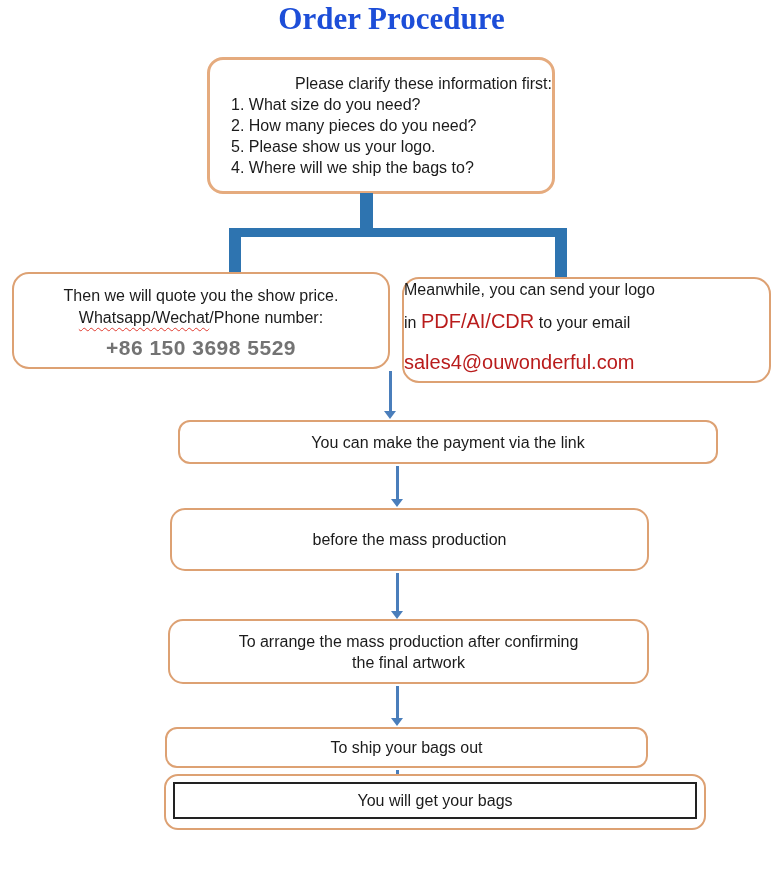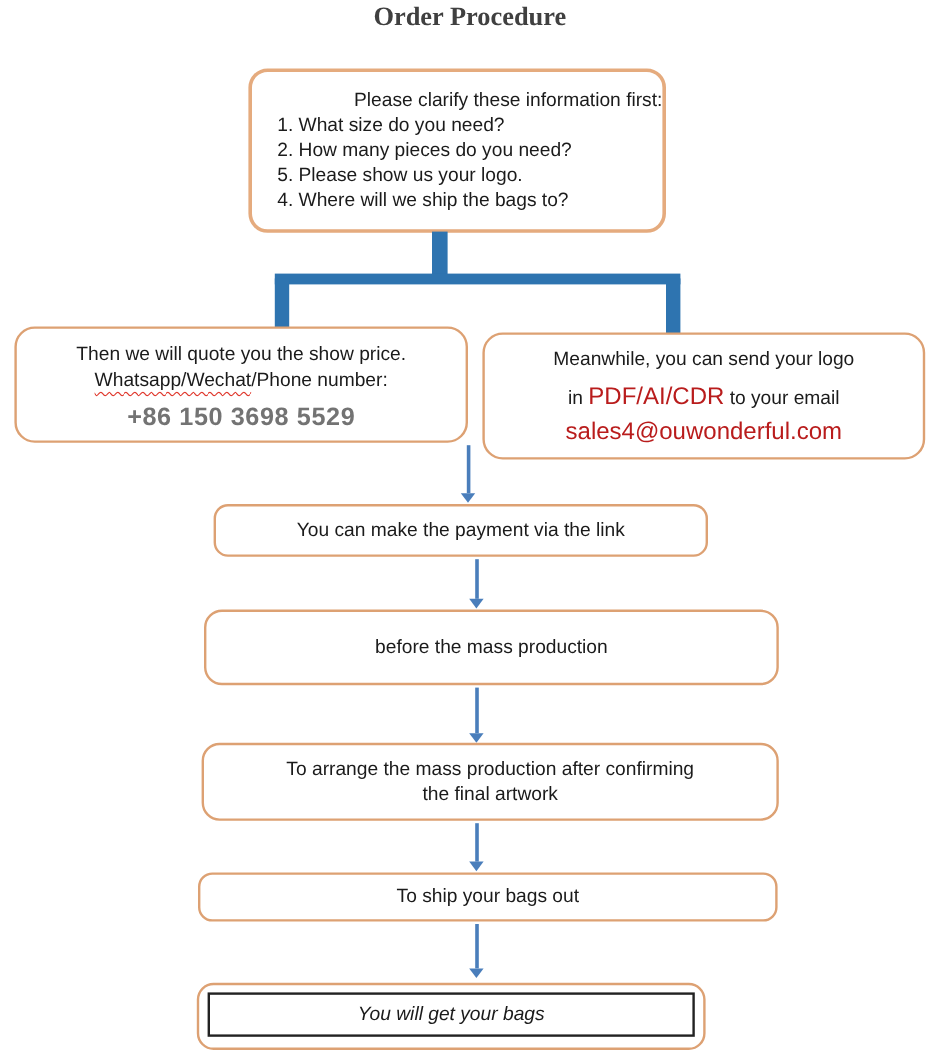--- a/index.html
+++ b/index.html
@@ -3,21 +3,21 @@
 <meta charset="utf-8">
 <style>
   html,body { margin:0; padding:0; background:#ffffff; }
   #canvas {
     position:relative; width:783px; height:878px; background:#ffffff;
     font-family:"Liberation Sans", sans-serif; color:#1b1b1b; overflow:hidden;
   }
   .title {
     position:absolute; top:1px; left:0; width:100%; margin:0;
     text-align:center; font-family:"Liberation Serif", serif;
-    font-size:22px; font-weight:700; color:#404040;
+    font-size:31px; font-weight:700; color:#1d4ed8;
   }
   .box {
     position:absolute; background:#fff; box-sizing:border-box;
     border:2px solid #dda173; border-radius:13px; color:#1b1b1b;
   }
   
   .box1 { left:207px; top:57px; width:348px; height:137px;
           border:3px solid #e5ab7e; border-radius:16px; font-size:16px; padding-top:13px; }
   .b1-heading { text-align:right; line-height:21px; }
   .b1-item   { padding-left:21px; line-height:21px; }
@@ -28,33 +28,33 @@
   .c-left  { left:229px; top:232px; width:12px; height:41px; }
   .c-right { left:555px; top:232px; width:12px; height:46px; }
   
   .box2a { left:12px;  top:272px; width:378px; height:97px;  border-radius:17px; text-align:center; font-size:16px; padding-top:11px; }
   .box2a .line { line-height:22px; }
   .phone { color:#737373; font-weight:700; font-size:21px; margin-top:7px; letter-spacing:0.5px; }
   .wavy {
     text-decoration-line: underline; text-decoration-style: wavy;
     text-decoration-color:#e03a2f; text-decoration-thickness:1px; text-underline-offset:4px;
   }
-  .box2b { left:402px; top:277px; width:369px; height:106px; border-radius:17px; text-align:center; font-size:16px; padding-top:10px; }
+  .box2b { left:402px; top:277px; width:369px; height:106px; border-radius:17px; text-align:left; font-size:16px; }
   .box2b .line { line-height:22px; }
   .redbold { color:#b91c1c; font-weight:400; font-size:20px; }
   .b2b-mid { margin-top:9px; }
-  .b2b-email { margin-top:5px; }
+  .b2b-email { margin-top:17px; }
   
   .cbox { display:flex; align-items:center; justify-content:center; flex-direction:column;
           text-align:center; font-size:16px; line-height:21px; }
-  .box3 { left:178px; top:420px; width:412px; height:44px; border-radius:12px; }
+  .box3 { left:178px; top:420px; width:540px; height:44px; border-radius:12px; }
   .box4 { left:170px; top:508px; width:479px; height:63px; border-radius:15px; }
   .box5 { left:168px; top:619px; width:481px; height:65px; border-radius:15px; }
   .box6 { left:165px; top:727px; width:483px; height:41px; border-radius:12px; }
-  .box7 { left:164px; top:819px; width:424px; height:56px; border-radius:14px;font-style:italic; }
+  .box7 { left:164px; top:774px; width:542px; height:56px; border-radius:14px; }
   .box7-inner {
     position:absolute; left:7px; right:7px; top:6px; height:37px;
     border:2px solid #222; display:flex; align-items:center; justify-content:center;
     font-size:16px; box-sizing:border-box;
   }
   
   .arrow { position:absolute; width:12px; }
   .arrow .shaft { width:3px; margin:0 auto; background:#4a7ebb; }
   .arrow .head  { width:0; height:0; margin:0 auto;
                   border-left:6px solid transparent; border-right:6px solid transparent;

